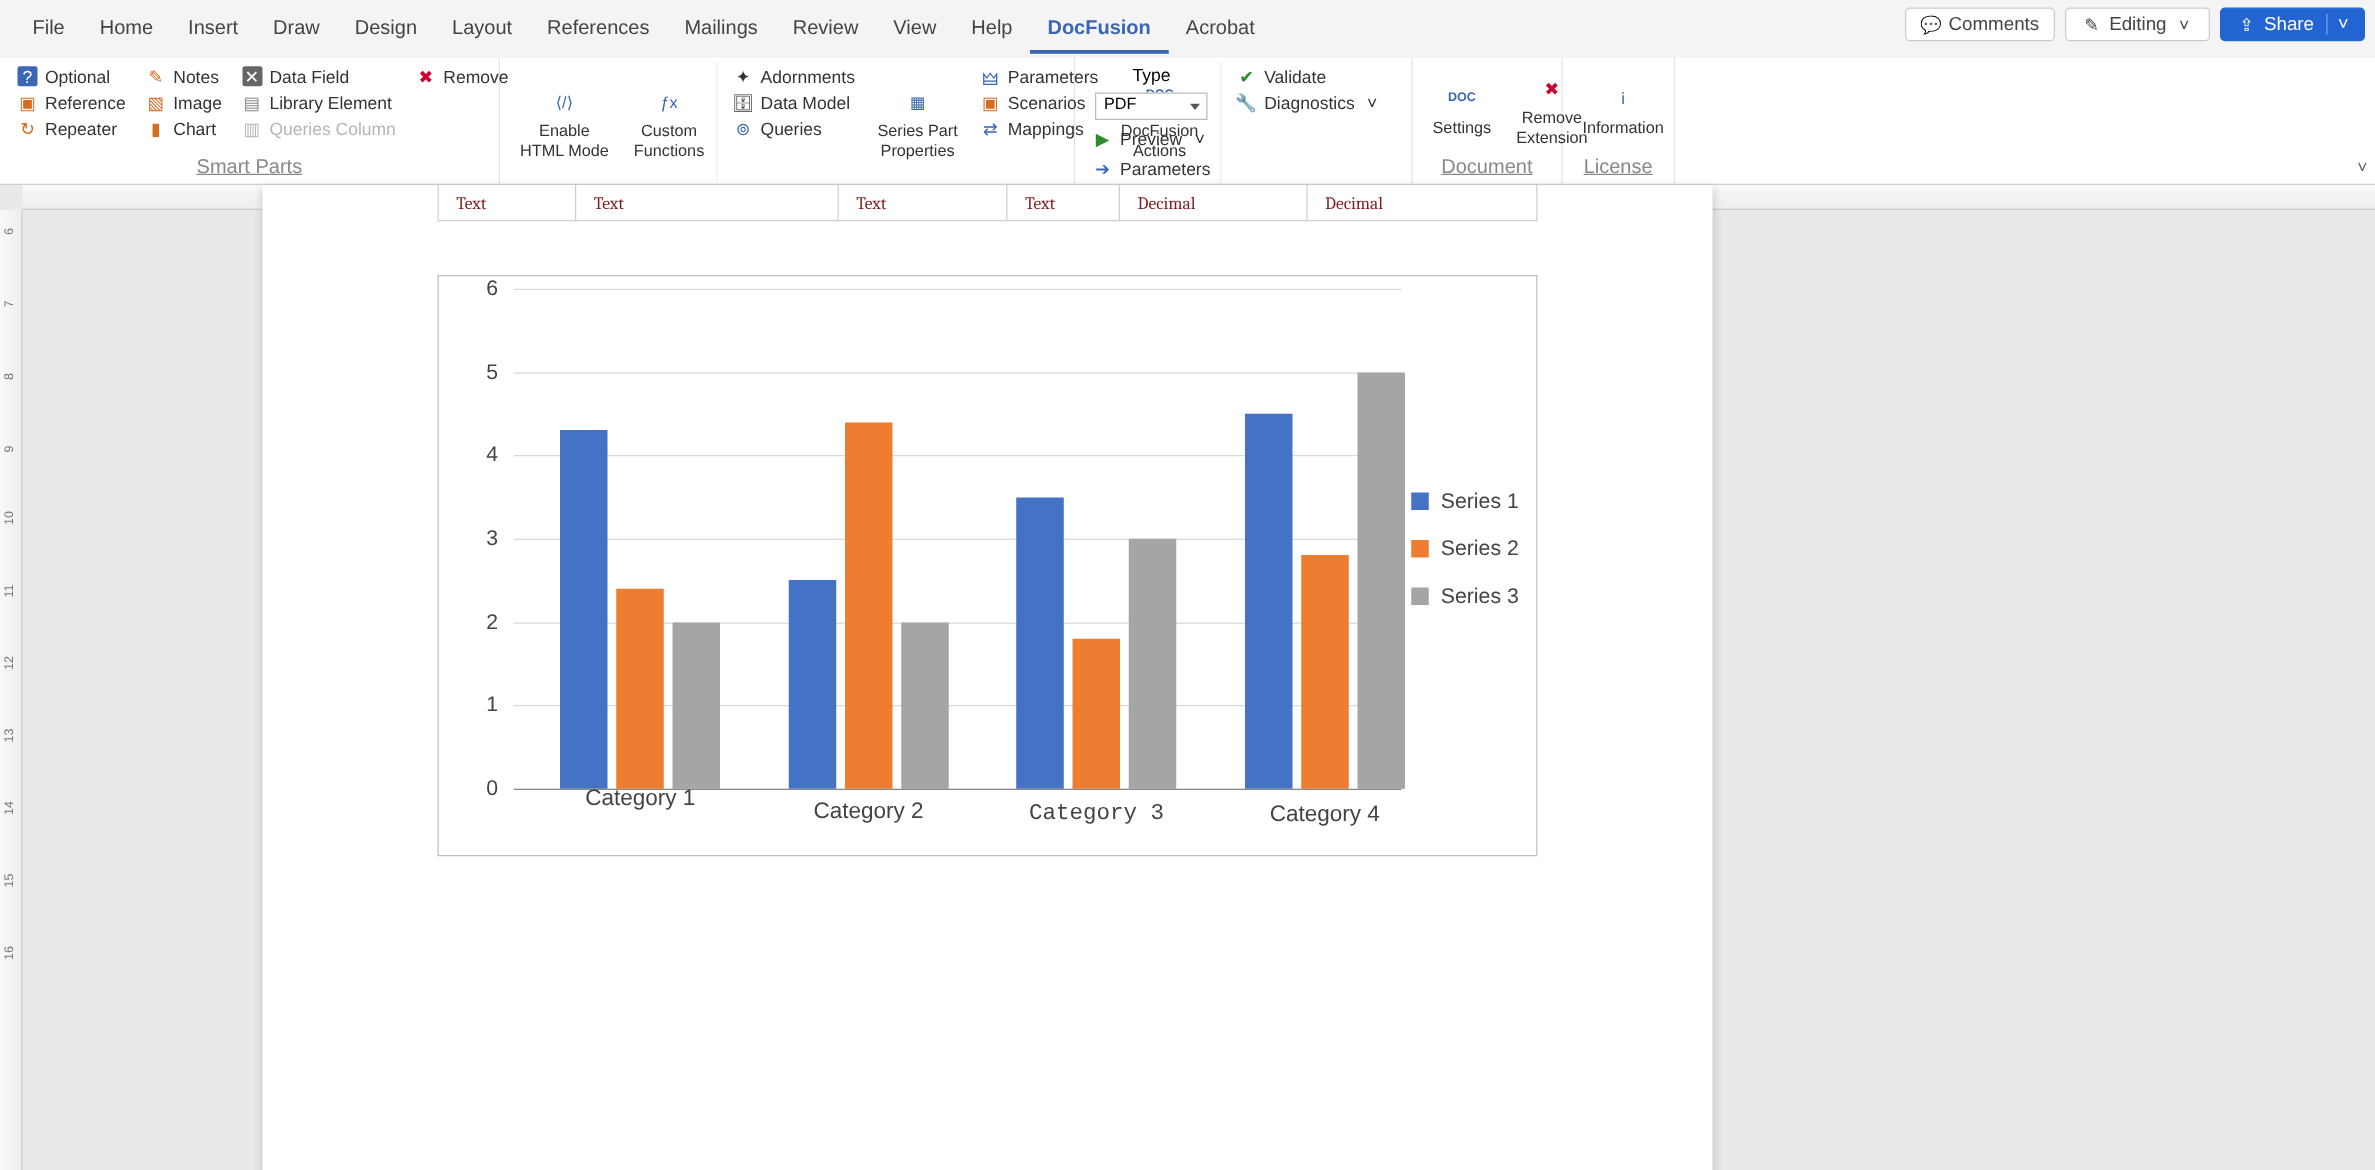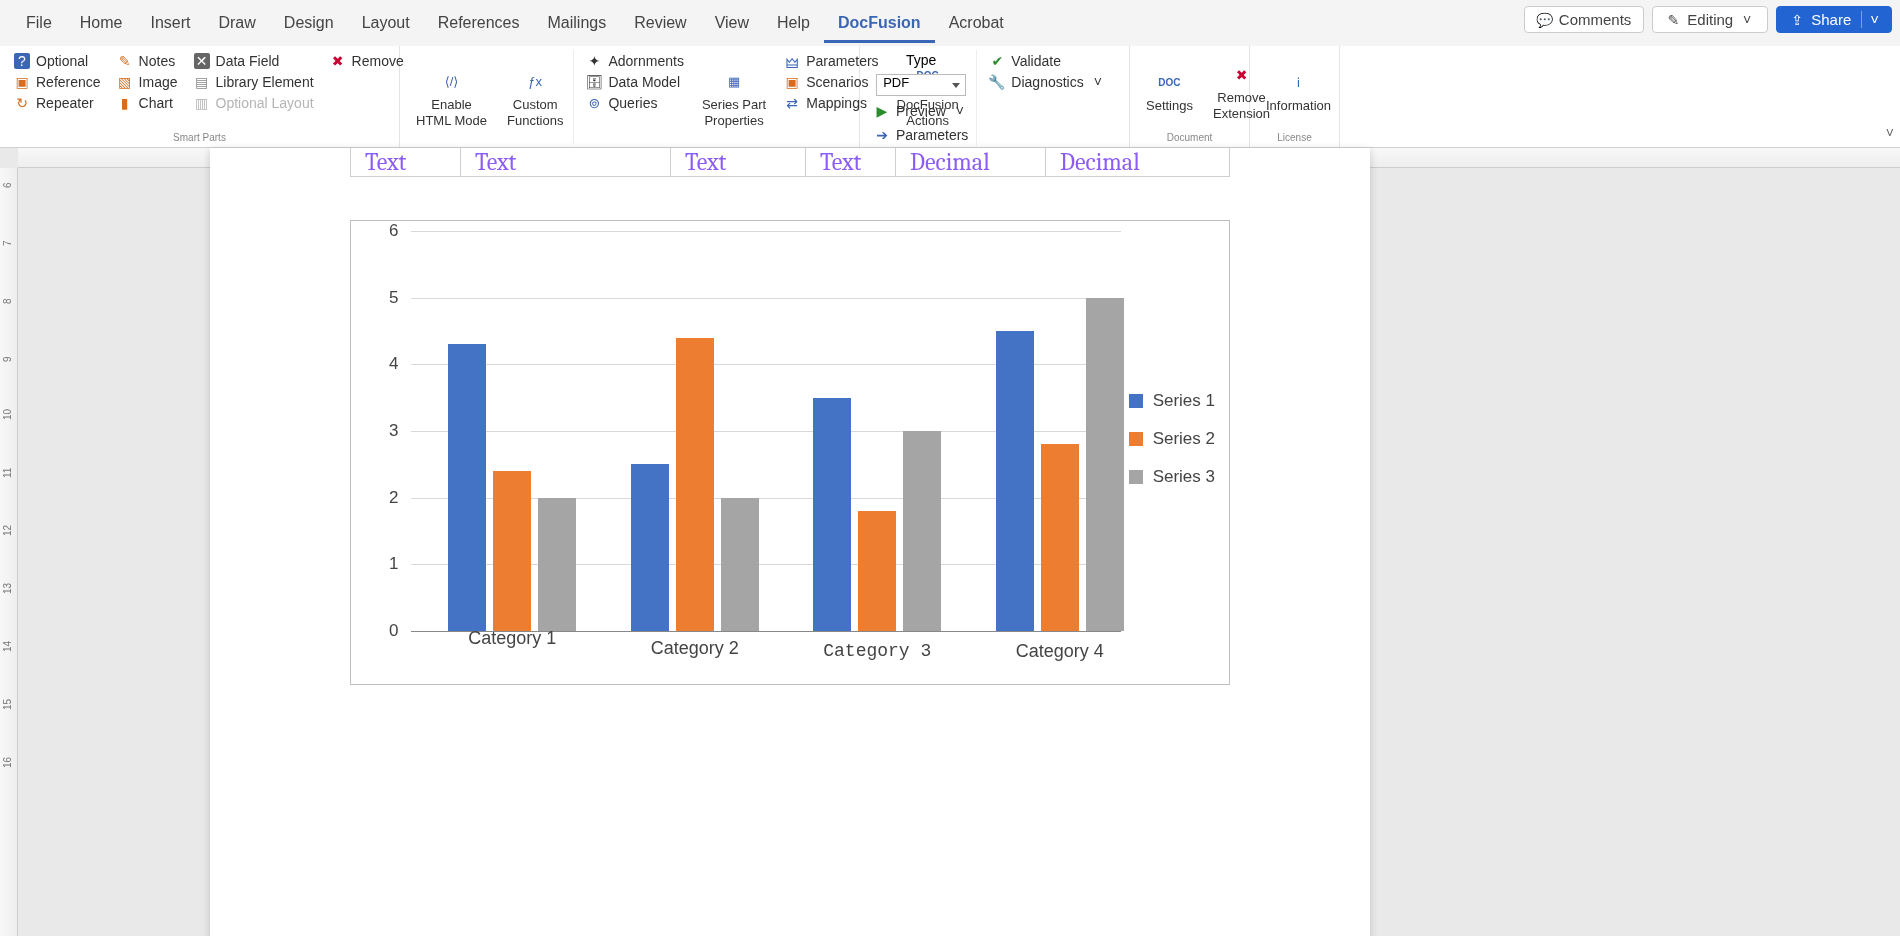--- a/index.html
+++ b/index.html
@@ -44,23 +44,24 @@
 .rgroup {
   border-right: 1px solid #e4e4e4;
   display: flex;
   flex-direction: column;
   justify-content: space-between;
   padding: 4px 6px 2px;
   position: relative;
 }
 .rgroup .group-label {
   text-align: center;
-  font-size: 10px;
+  font-size: 16px;
   color: #888;
   padding: 1px 0 2px;
+  text-decoration: underline;
 }
 .rgroup .body { flex: 1; display: flex; }
 .col3 { display: flex; flex-direction: column; gap: 3px; padding: 2px 4px; }
 .rbtn {
   display: flex; align-items: center; gap: 6px;
   font-size: 14px; color: #333; padding: 1px 4px;
   white-space: nowrap; cursor: pointer;
 }
 .rbtn.disabled { color: #b5b5b5; }
 .vbtn {
@@ -109,22 +110,22 @@
   position: absolute; left: 210px; top: 0px; width: 1160px; height: 820px;
   background: #fff; box-shadow: 0 2px 8px rgba(0,0,0,.18);
 }
 
 
 .tblrow {
   position: absolute; top: 0; left: 140px; right: 140px; height: 29px;
   display: flex; border: 1px solid #cfcfcf; border-top: none;
 }
 .tblcell {
-  flex: 1; border-right: 1px solid #cfcfcf; font-size: 24px;
-  font-family: Cambria, Georgia, serif; color: #8b5cf6;
+  flex: 1; border-right: 1px solid #cfcfcf; font-size: 14px;
+  font-family: Cambria, Georgia, serif; color: #7f1d1d;
   display: flex; align-items: center; padding-left: 14px;
 }
 .tblcell:last-child { border-right: none; }
 
 
 .chartbox {
   position: absolute; left: 140px; top: 72px; width: 880px; height: 465px;
   border: 1px solid #bfbfbf; background: #fff;
 }
 .plot {
@@ -211,21 +212,21 @@
         <div class="rbtn">
           <span class="ic sq" style="background:#666;color:#fff">✕</span>
           <span>Data Field</span>
         </div>
         <div class="rbtn">
           <span class="ic" style="color:#888">▤</span>
           <span>Library Element</span>
         </div>
         <div class="rbtn disabled">
           <span class="ic">▥</span>
-          <span>Optional Layout</span>
+          <span>Queries Column</span>
         </div>
       </div>
       <div class="col3">
         <div class="rbtn">
           <span class="ic sq" style="color:#c03">✖</span>
           <span>Remove</span>
         </div>
       </div>
     </div>
     <div class="group-label">Smart Parts</div>

